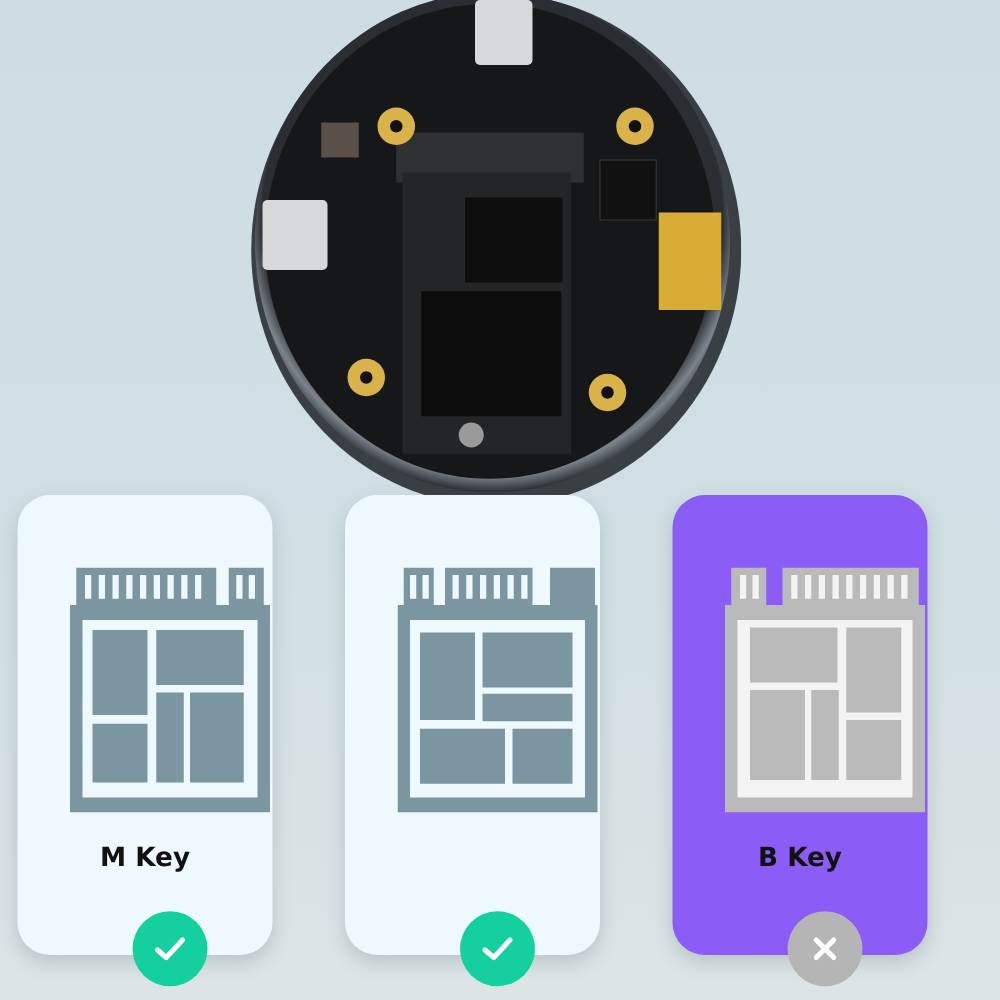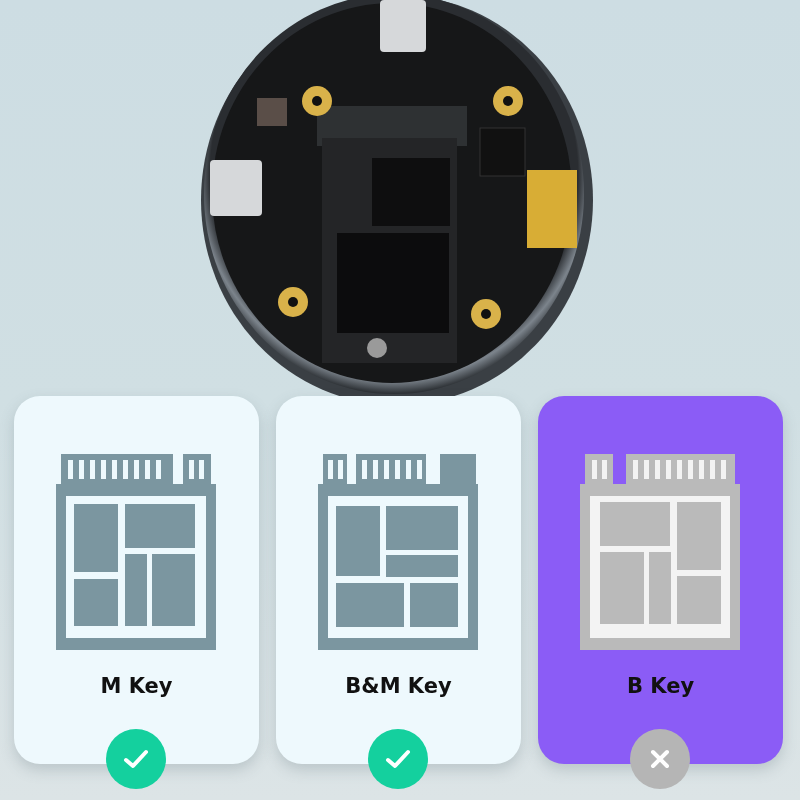--- a/index.html
+++ b/index.html
@@ -1,20 +1,20 @@
 <!DOCTYPE html>
 <html><head>
 <meta charset="utf-8">
 <style>
   html,body{margin:0;padding:0;}
   body{width:800px;height:800px;overflow:hidden;position:relative;
     background:linear-gradient(180deg,#cddde3 0%,#d0dfe3 50%,#dce4e6 100%);
     font-family:"DejaVu Sans","Liberation Sans",sans-serif;}
   .device{position:absolute;left:197px;top:-12px;width:396px;height:428px;}
-  .card{position:absolute;top:396px;width:245px;height:368px;border-radius:26px;
+  .card{position:absolute;top:396px;width:204px;height:368px;border-radius:26px;
     box-shadow:0 6px 14px rgba(90,110,120,0.25);}
   .lbl{position:absolute;left:0;right:0;top:278px;text-align:center;font-weight:bold;font-size:21px;color:#111;}
   .icon{position:absolute;left:42px;top:58px;width:165px;height:196px;}
   .badge{position:absolute;top:333px;width:60px;height:60px;border-radius:50%;left:92px;
     display:flex;align-items:center;justify-content:center;}
   .badge svg{width:30px;height:30px;}
 </style>
 </head>
 <body>
 
@@ -112,21 +112,20 @@
       <rect x="10" y="42" width="140" height="142"></rect>
     </g>
     <g fill="#7b96a0">
       <rect x="18" y="52" width="44" height="70"></rect>
       <rect x="68" y="52" width="72" height="44"></rect>
       <rect x="68" y="101" width="72" height="22"></rect>
       <rect x="18" y="129" width="68" height="44"></rect>
       <rect x="92" y="129" width="48" height="44"></rect>
     </g>
   </svg>
-  <div class="lbl">B&amp;M Key</div>
   <div class="badge" style="background:#14d09e;">
     <svg viewBox="0 0 30 30">
         <path d="M5 16 L12 22 L25 8" fill="none" stroke="#fff" stroke-width="4" stroke-linecap="round" stroke-linejoin="round"></path>
       </svg>
   </div>
 </div>
 
 <div class="card" style="left:538px;background:#8b5cf6;">
   <svg class="icon" viewBox="0 0 165 196">
     <g fill="#bababa">

